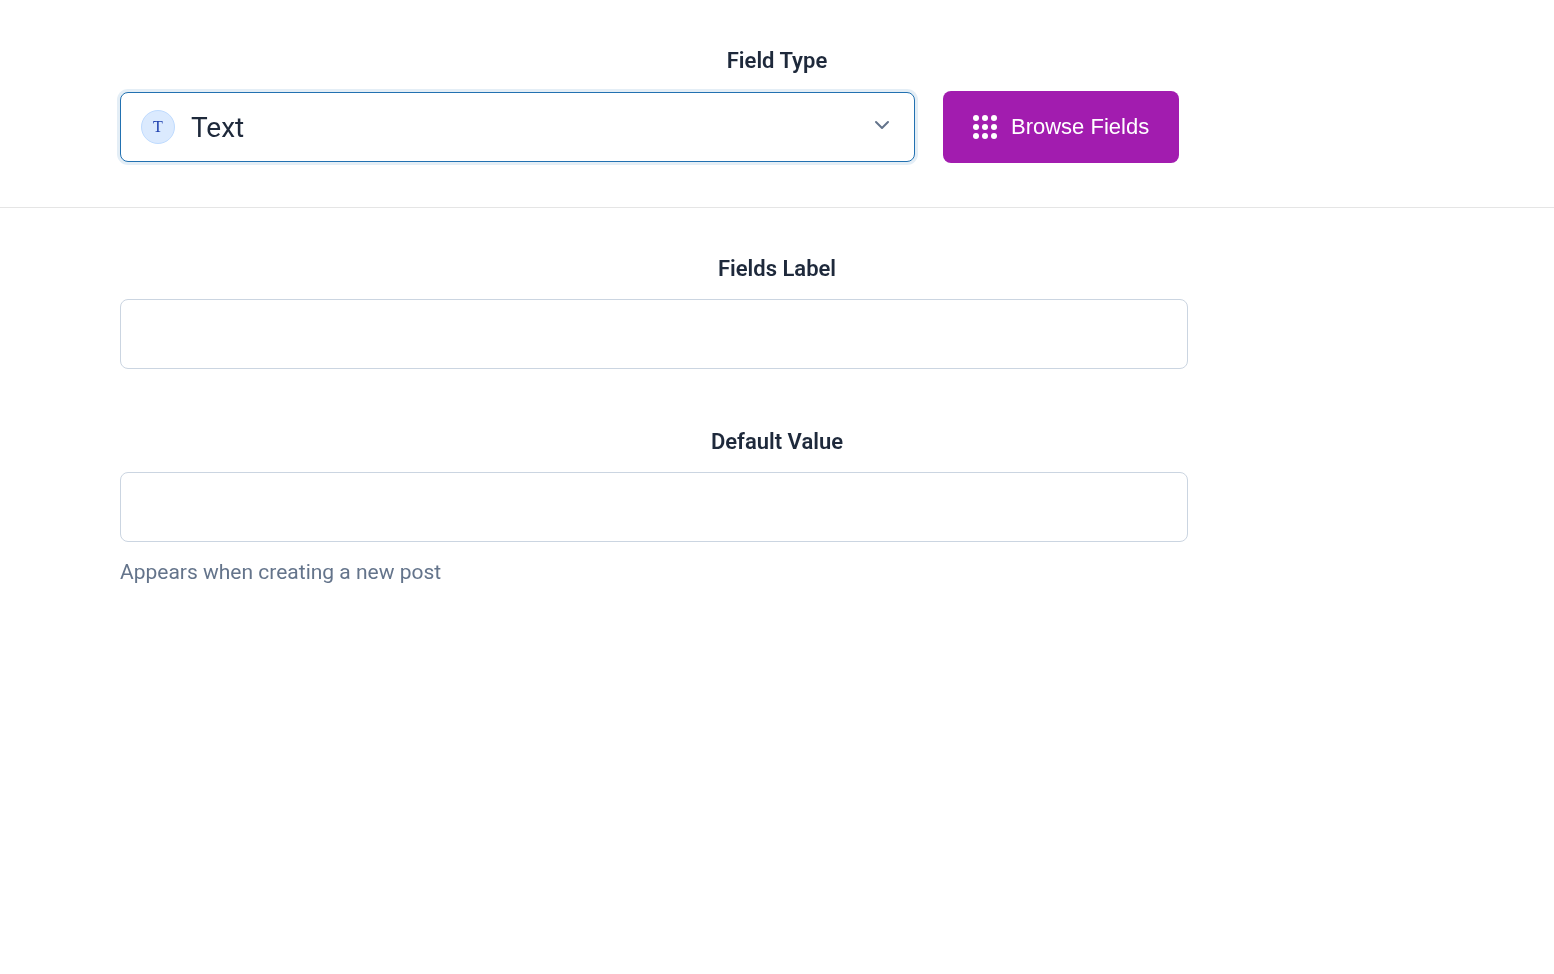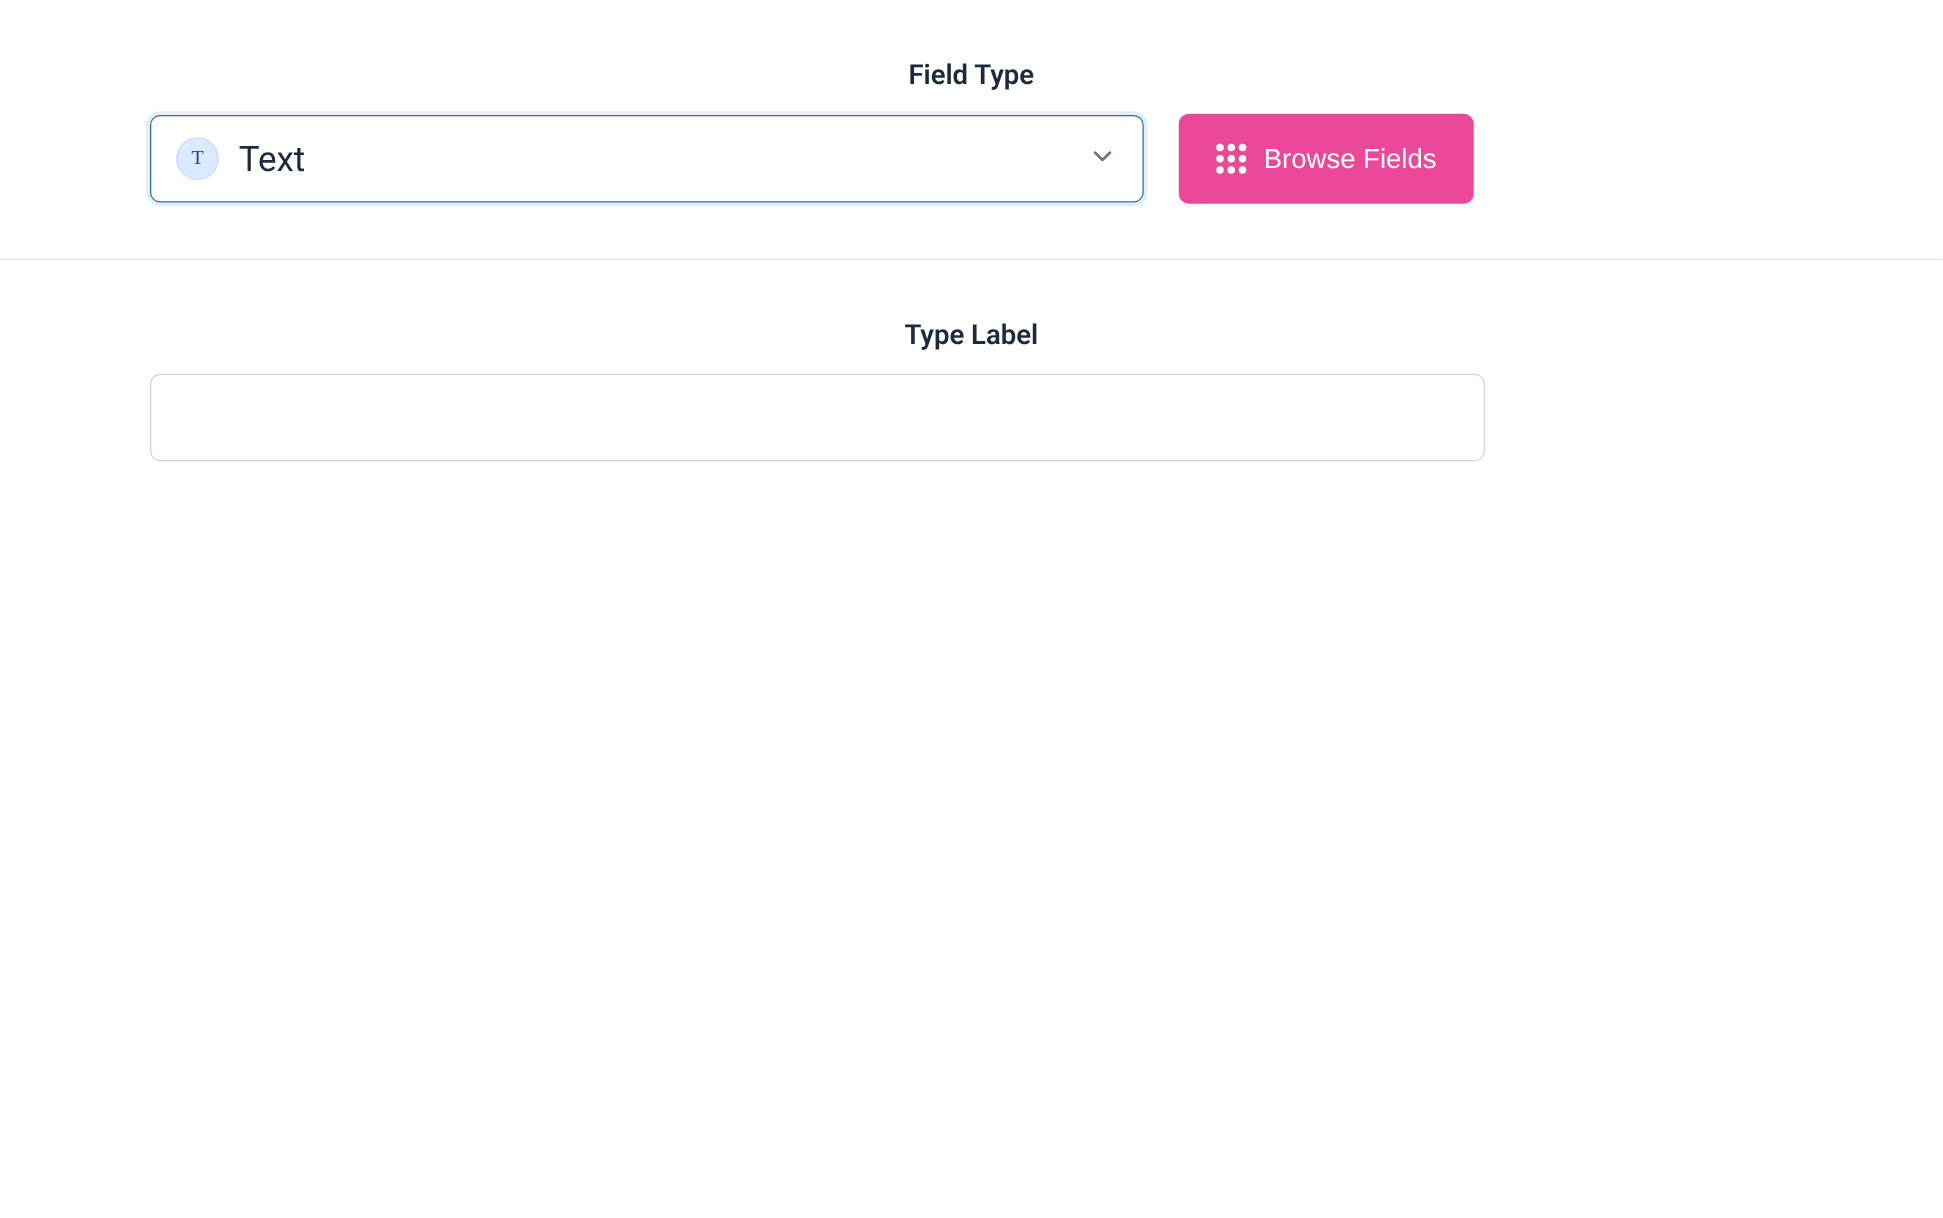--- a/index.html
+++ b/index.html
@@ -76,21 +76,21 @@
       color: #1e293b;
       flex: 1;
     }
     .chevron {
       color: #64748b;
       flex-shrink: 0;
     }
     .browse-btn {
       height: 72px;
       padding: 0 30px;
-      background: #ec4899;
+      background: #a21caf;
       color: #ffffff;
       border: none;
       border-radius: 8px;
       font-size: 22px;
       font-weight: 500;
       display: flex;
       align-items: center;
       gap: 14px;
       cursor: pointer;
     }
@@ -159,21 +159,26 @@
             <span class="grid-dot"></span>
         </span>
         <span>Browse Fields</span>
       </button>
     </div>
   </div>
 
   <div class="section-rest">
 
     <div class="field-group">
-      <label class="label">Type Label</label>
+      <label class="label">Fields Label</label>
       <input type="text" class="text-input" value="" style="">
     </div>
 
 
+    <div class="field-group">
+      <label class="label">Default Value</label>
+      <input type="text" class="text-input" value="" style="">
+      <div class="help-text">Appears when creating a new post</div>
+    </div>
 
   </div>
 
 </div>
 
 </body></html>

